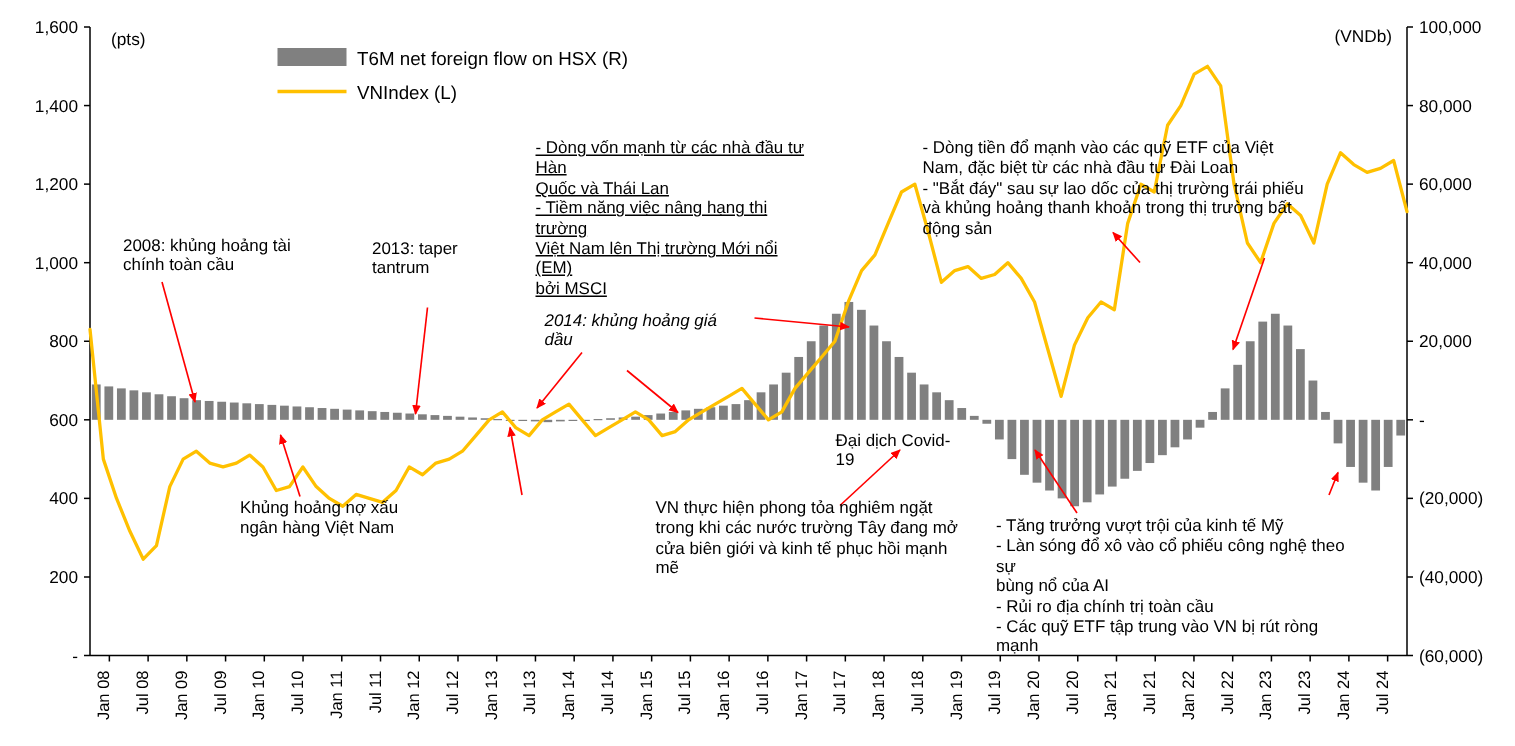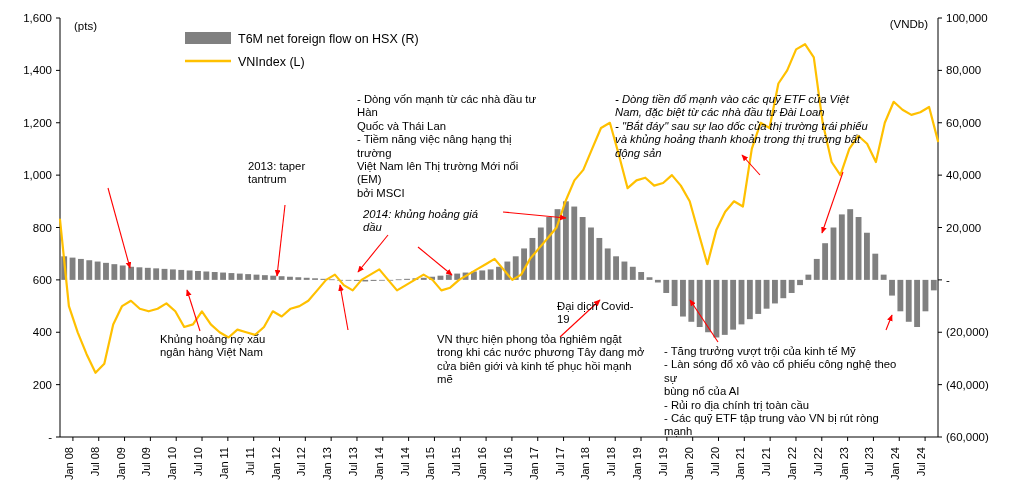--- a/index.html
+++ b/index.html
@@ -265,40 +265,42 @@
       <line x1="503" y1="212" x2="566" y2="218" stroke="#FF0000" stroke-width="1.1" marker-end="url(#ah)"></line>
       <line x1="760" y1="175" x2="742" y2="155" stroke="#FF0000" stroke-width="1.1" marker-end="url(#ah)"></line>
       <line x1="843" y1="172" x2="822" y2="233" stroke="#FF0000" stroke-width="1.1" marker-end="url(#ah)"></line>
       <line x1="200" y1="331" x2="187" y2="290" stroke="#FF0000" stroke-width="1.1" marker-end="url(#ah)"></line>
       <line x1="348" y1="330" x2="340" y2="285" stroke="#FF0000" stroke-width="1.1" marker-end="url(#ah)"></line>
       <line x1="560" y1="337" x2="600" y2="300" stroke="#FF0000" stroke-width="1.1" marker-end="url(#ah)"></line>
       <line x1="718" y1="342" x2="690" y2="300" stroke="#FF0000" stroke-width="1.1" marker-end="url(#ah)"></line>
       <line x1="886" y1="330" x2="892" y2="315" stroke="#FF0000" stroke-width="1.1" marker-end="url(#ah)"></line>
     </svg>
 
+  <div class="anno" style="left:82px;top:158px;width:135px;">2008: khủng hoảng tài
+chính toàn cầu</div>
   <div class="anno" style="left:248px;top:160px;width:110px;">2013: taper
 tantrum</div>
   <div class="anno" style="left:363px;top:208px;width:140px;font-style:italic;">2014: khủng hoảng giá
 dầu</div>
-  <div class="anno" style="left:357px;top:93px;width:180px;">- Dòng vốn mạnh từ các nhà đầu tư Hàn
+  <div class="anno" style="left:357px;top:93px;width:180px;text-decoration:underline;">- Dòng vốn mạnh từ các nhà đầu tư Hàn
 Quốc và Thái Lan
 - Tiềm năng việc nâng hạng thị trường
 Việt Nam lên Thị trường Mới nổi (EM)
 bởi MSCI</div>
-  <div class="anno" style="left:615px;top:93px;width:290px;font-style:italic;">- Dòng tiền đổ mạnh vào các quỹ ETF của Việt
+  <div class="anno" style="left:615px;top:93px;width:290px;">- Dòng tiền đổ mạnh vào các quỹ ETF của Việt
 Nam, đặc biệt từ các nhà đầu tư Đài Loan
 - "Bắt đáy" sau sự lao dốc của thị trường trái phiếu
 và khủng hoảng thanh khoản trong thị trường bất
 động sản</div>
   <div class="anno" style="left:160px;top:333px;width:145px;">Khủng hoảng nợ xấu
 ngân hàng Việt Nam</div>
-  <div class="anno" style="left:557px;top:288px;width:90px;margin-top:12px;">Đại dịch Covid-
+  <div class="anno" style="left:557px;top:288px;width:90px;">Đại dịch Covid-
 19</div>
   <div class="anno" style="left:437px;top:333px;width:215px;">VN thực hiện phong tỏa nghiêm ngặt
-trong khi các nước phương Tây đang mở
+trong khi các nước trường Tây đang mở
 cửa biên giới và kinh tế phục hồi mạnh
 mẽ</div>
   <div class="anno" style="left:664px;top:345px;width:245px;">- Tăng trưởng vượt trội của kinh tế Mỹ
 - Làn sóng đổ xô vào cổ phiếu công nghệ theo sự
 bùng nổ của AI
 - Rủi ro địa chính trị toàn cầu
 - Các quỹ ETF tập trung vào VN bị rút ròng mạnh</div>
 </div>
 
 </body></html>

